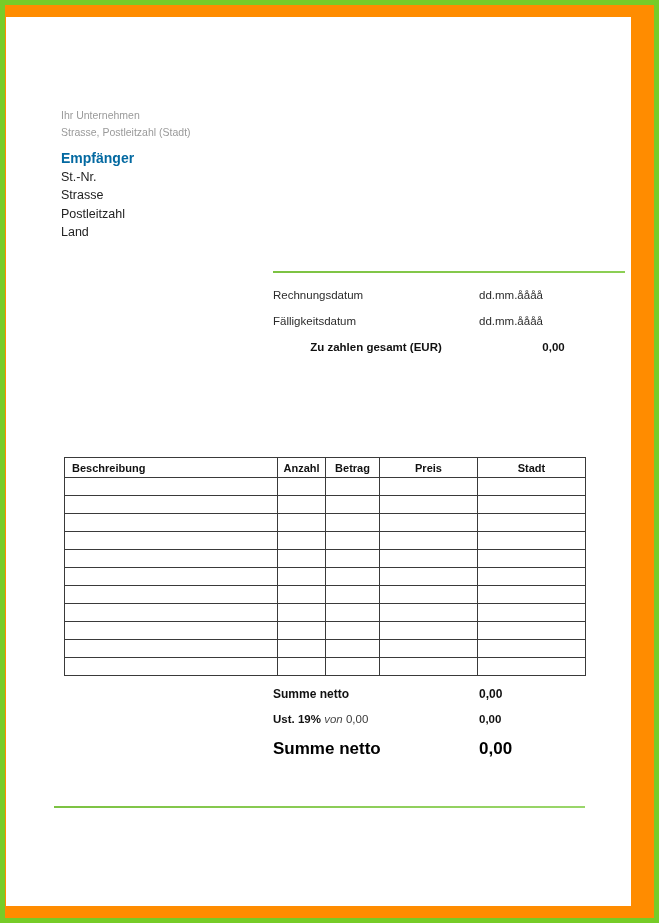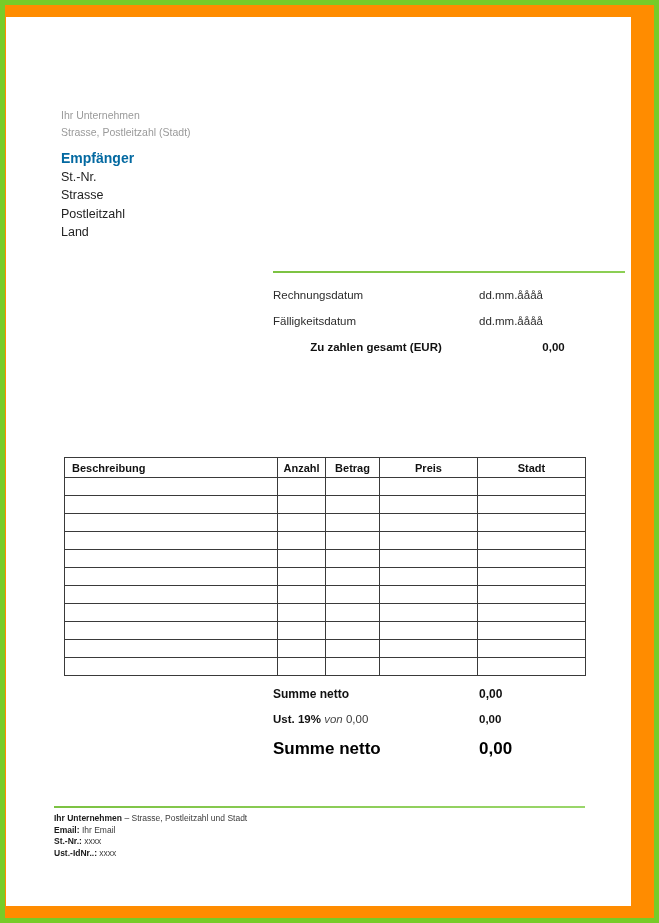--- a/index.html
+++ b/index.html
@@ -332,22 +332,16 @@
     </div>
     <div class="tot-row tot-gross">
       <div class="tk">Summe netto</div>
       <div class="tv">0,00</div>
     </div>
   </div>
 
   <div class="footer">
     <div class="footer-rule"></div>
     <div class="footer-cols">
-      <div class="footer-left">
-          <div><b>Ihr Unternehmen</b><span> – Strasse, Postleitzahl und Stadt</span></div>
-          <div><b>Email:</b><span> Ihr Email</span></div>
-          <div><b>St.-Nr.:</b><span> xxxx</span></div>
-          <div><b>Ust.-IdNr..:</b><span> xxxx</span></div>
-        </div>
     </div>
   </div>
 
 </div>
 
 </body></html>

